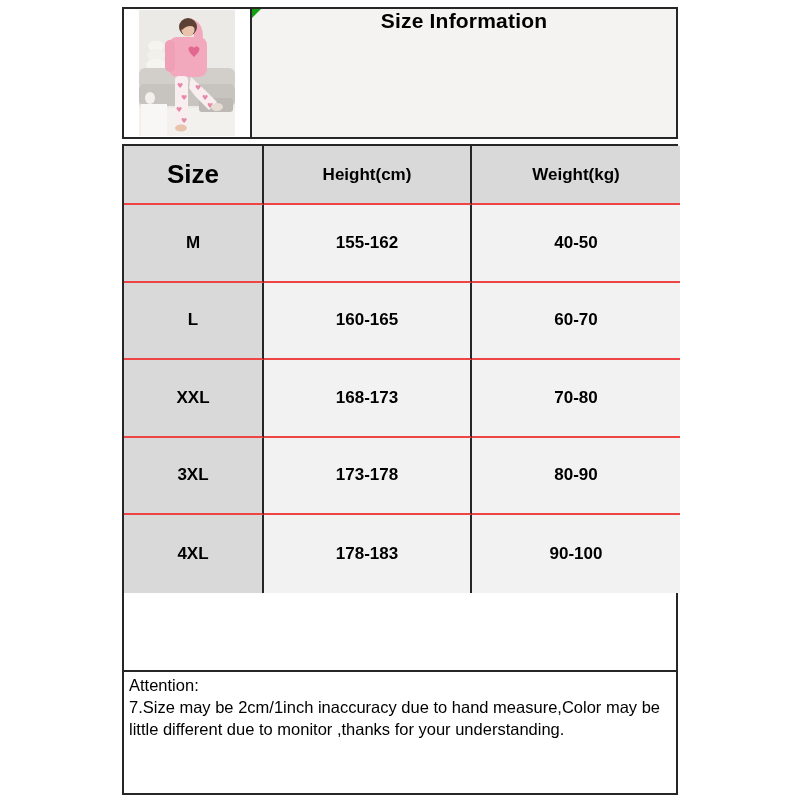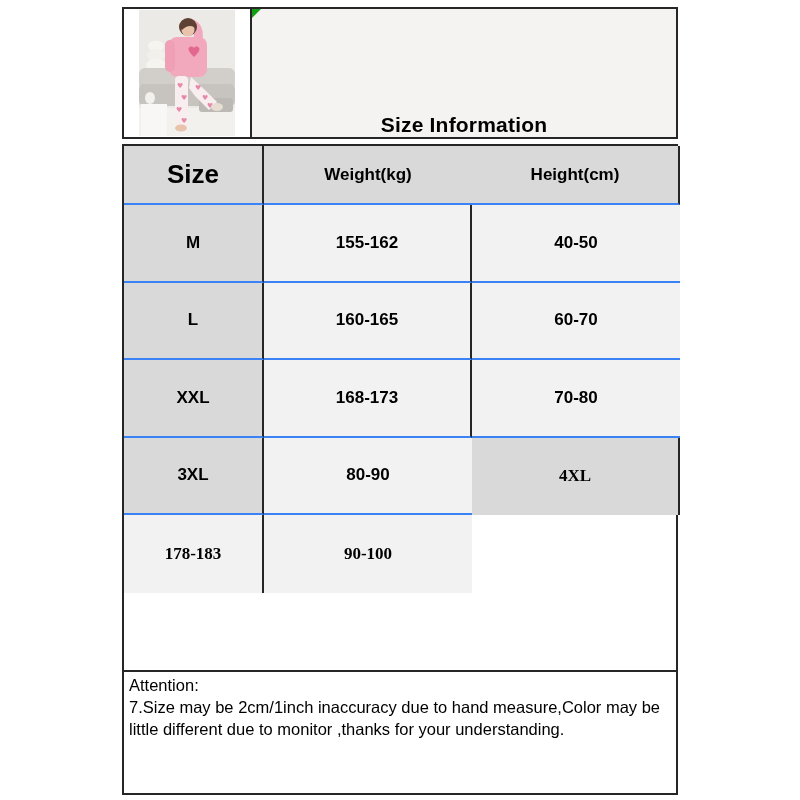--- a/index.html
+++ b/index.html
@@ -25,21 +25,21 @@
     width: 128px;
     border-right: 2px solid #262626;
     box-sizing: border-box;
     background: #ffffff;
     display: flex; align-items: center; justify-content: center;
   }
   .photo-cell svg { display: block; }
   .title-cell {
     flex: 1;
     position: relative;
-    display: flex; align-items: flex-end; justify-content: center;
+    display: flex; align-items: flex-start; justify-content: center;
   }
   .corner-marker {
     position: absolute; top: 0; left: 0;
     width: 0; height: 0;
     border-top: 9px solid #12a012;
     border-right: 9px solid transparent;
   }
   .banner-title {
     font-size: 21px; font-weight: bold; letter-spacing: 0.2px;
   }
@@ -50,29 +50,29 @@
     display: grid;
     grid-template-columns: 140px 208px 208px;
     grid-template-rows: 59px repeat(6, 77.5px);
     border: 2px solid #262626;
     box-sizing: border-box;
     width: 556px;
   }
   .cell {
     display: flex; align-items: center; justify-content: center;
     border-right: 2px solid #262626;
-    border-bottom: 2px solid #3b82f6;
+    border-bottom: 2px solid #ef4444;
     box-sizing: border-box;
     font-weight: bold;
     font-size: 17px;
     background: #f2f2f2;
   }
   .cell.gray { background: #d9d9d9; }
   .cell.no-r { border-right: none; }
-  .cell.no-b { border-bottom: none; font-family: Liberation Serif, serif; }
+  .cell.no-b { border-bottom: none; }
   .cell.size-head { font-size: 26px; }
 
   
   .attention-box {
     margin-top: -2px;
     border: 2px solid #262626;
     box-sizing: border-box;
     background: #ffffff;
     height: 125px;
     padding: 3px 5px;
@@ -146,37 +146,38 @@
       </div>
       <div class="title-cell">
         <span class="corner-marker"></span>
         <span class="banner-title">Size Information</span>
       </div>
     </div>
 
     <div class="size-table">
 
       <div class="cell gray size-head">Size</div>
+      <div class="cell gray">Height(cm)</div>
       <div class="cell gray no-r">Weight(kg)</div>
-      <div class="cell gray">Height(cm)</div>
 
       <div class="cell gray">M</div>
       <div class="cell">155-162</div>
       <div class="cell no-r">40-50</div>
 
       <div class="cell gray">L</div>
       <div class="cell">160-165</div>
 
       <div class="cell no-r">60-70</div>
 
       <div class="cell gray">XXL</div>
       <div class="cell">168-173</div>
       <div class="cell no-r">70-80</div>
 
       <div class="cell gray">3XL</div>
+      <div class="cell">173-178</div>
       <div class="cell no-r">80-90</div>
 
       <div class="cell gray no-b">4XL</div>
       <div class="cell no-b">178-183</div>
       <div class="cell no-r no-b">90-100</div>
     </div>
 
     <div class="attention-box">
       <p>Attention:</p>
       <p>7.Size may be 2cm/1inch inaccuracy due to hand measure,Color may be little different due to monitor ,thanks for your understanding.</p>

